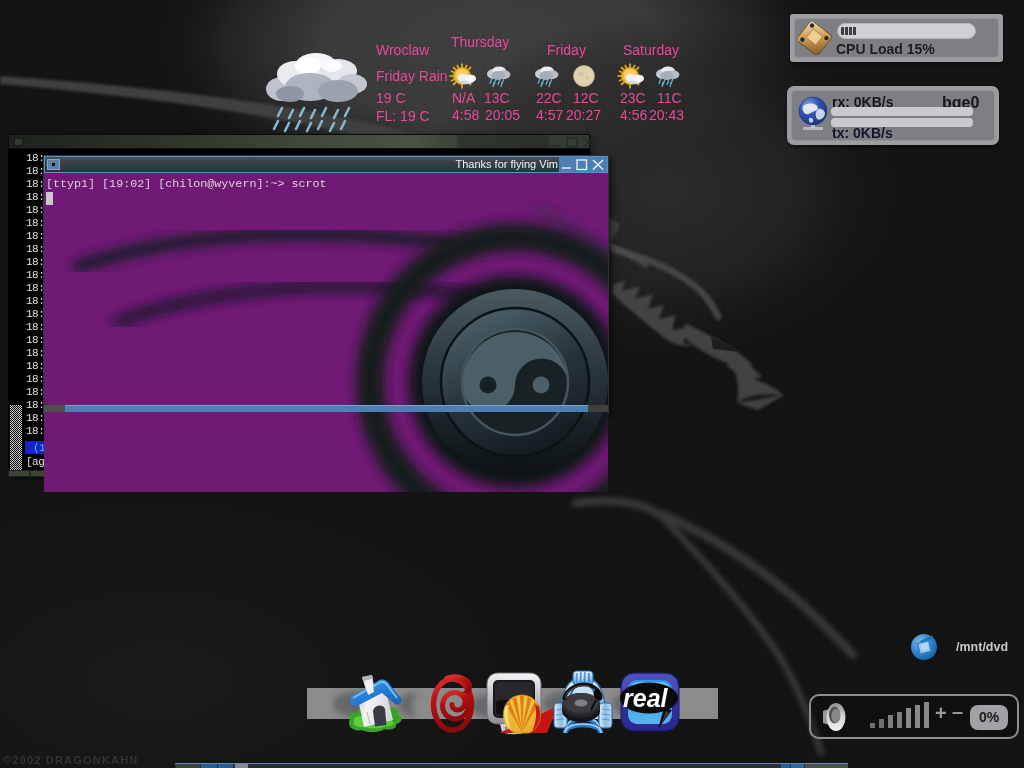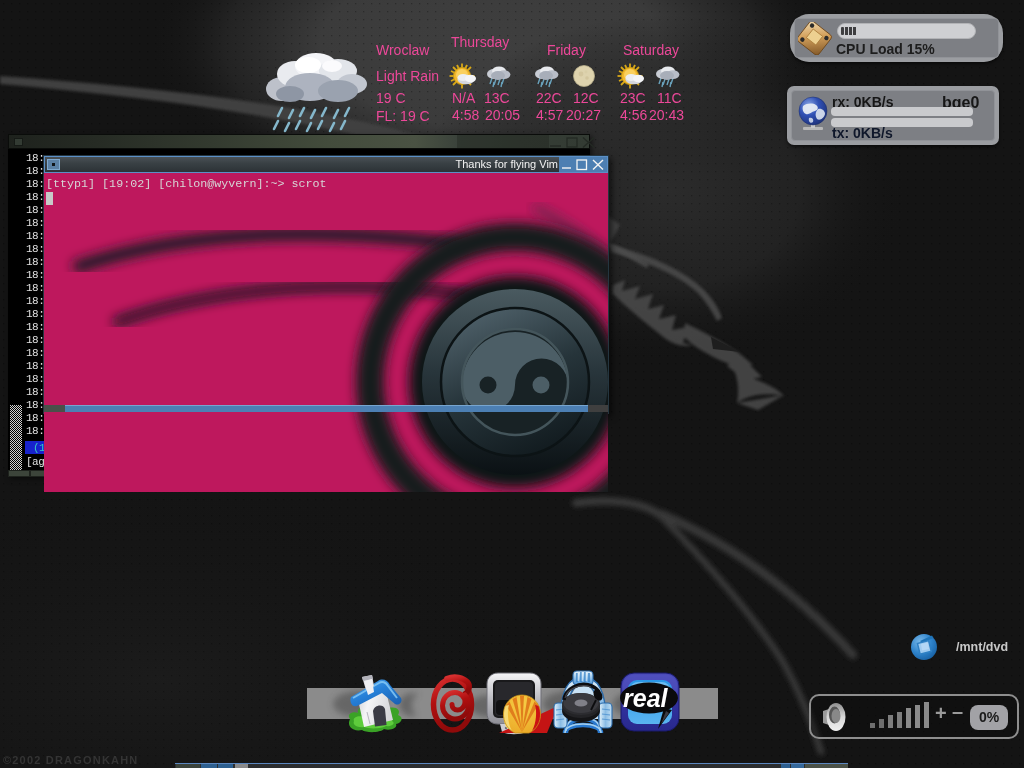--- a/index.html
+++ b/index.html
@@ -96,21 +96,21 @@
       <ellipse cx="76" cy="49" rx="20" ry="11" fill="#9aa2af"></ellipse>
       <ellipse cx="28" cy="52" rx="14" ry="8" fill="#8e96a4"></ellipse>
       <ellipse cx="46" cy="23" rx="13" ry="8" fill="#ffffff"></ellipse>
       <ellipse cx="70" cy="24" rx="10" ry="6" fill="#fbfbfd"></ellipse>
     </g>
   </svg>
   <div class="abs wtxt" style="left:376px;top:42px">Wroclaw</div>
   <div class="abs wtxt" style="left:451px;top:34px">Thursday</div>
   <div class="abs wtxt" style="left:547px;top:42px">Friday</div>
   <div class="abs wtxt" style="left:623px;top:42px">Saturday</div>
-  <div class="abs wtxt" style="left:376px;top:68px">Light Rain</div>
+  <div class="abs wtxt" style="left:376px;top:68px">Friday Rain</div>
   <div class="abs wtxt" style="left:376px;top:90px">19 C</div>
   <div class="abs wtxt" style="left:376px;top:108px">FL: 19 C</div>
   <div class="abs wtxt" style="left:452px;top:90px">N/A</div>
   <div class="abs wtxt" style="left:484px;top:90px">13C</div>
   <div class="abs wtxt" style="left:536px;top:90px">22C</div>
   <div class="abs wtxt" style="left:573px;top:90px">12C</div>
   <div class="abs wtxt" style="left:620px;top:90px">23C</div>
   <div class="abs wtxt" style="left:657px;top:90px">11C</div>
   <div class="abs wtxt" style="left:452px;top:107px">4:58</div>
   <div class="abs wtxt" style="left:485px;top:107px">20:05</div>
@@ -169,21 +169,21 @@
     <circle cx="12" cy="12" r="10.5" fill="none" stroke="#b9ae8a" stroke-width="0.8"></circle>
   </svg>
   <svg class="abs" style="left:617px;top:63px" width="27" height="27" viewBox="0 0 27 27">
       <use href="#suncloud"></use>
     </svg>
   <svg class="abs" style="left:655px;top:65px" width="25" height="23" viewBox="0 0 25 23">
       <use href="#raincloud"></use>
     </svg>
 </div>
 
-<div class="abs" style="left:790px;top:14px;width:213px;height:48px;background:#9b9da1;border-radius:19px;z-index:3;box-shadow:0 2px 3px rgba(0,0,0,0.5)">
+<div class="abs" style="left:790px;top:14px;width:213px;height:48px;background:#9b9da1;border-radius:3px;z-index:3;box-shadow:0 2px 3px rgba(0,0,0,0.5)">
   <div class="abs" style="left:4px;top:4px;right:4px;bottom:4px;background:#7d7f84;border-radius:4px;border:1px solid #919398"></div>
   <svg class="abs" style="left:8px;top:8px" width="34" height="33" viewBox="0 0 34 33">
     <defs>
         <linearGradient id="chipg" x1="0" y1="0" x2="1" y2="1">
       <stop offset="0" stop-color="#f0dcb2"></stop>
           <stop offset="0.45" stop-color="#d3a05c"></stop>
           <stop offset="1" stop-color="#7e5526"></stop>
     </linearGradient>
       </defs>
     <g transform="rotate(38 17 16)">
@@ -294,21 +294,21 @@
     <div class="abs" style="right:49px;top:1px;color:#f2f2f2;font-size:11px;">Thanks for flying Vim</div>
     <div class="abs" style="right:0;top:0;width:48px;height:15px;background:#4d7fb2">
       <svg width="48" height="15">
         <line x1="3" y1="11" x2="12" y2="11" stroke="#f4f4f4" stroke-width="1.4"></line>
         <rect x="18" y="3" width="9.5" height="9.5" fill="none" stroke="#f4f4f4" stroke-width="1.3"></rect>
         <path d="M34,3 L44,12.5 M44,3 L34,12.5" stroke="#f4f4f4" stroke-width="1.4"></path>
       </svg>
     </div>
   </div>
 
-  <div class="abs" style="left:0;top:17px;width:564px;height:319px;overflow:hidden;background:#be185d">
+  <div class="abs" style="left:0;top:17px;width:564px;height:319px;overflow:hidden;background:#701a75">
     <svg class="abs" style="left:0;top:0" width="564" height="319" viewBox="0 0 564 319">
       <defs>
         <linearGradient id="bezel" x1="0" y1="0" x2="0" y2="1">
           <stop offset="0" stop-color="#4a5a60"></stop>
             <stop offset="0.45" stop-color="#28353b"></stop>
             <stop offset="1" stop-color="#0b1114"></stop>
         </linearGradient>
         <linearGradient id="face" x1="0.25" y1="0" x2="0.7" y2="1">
           <stop offset="0" stop-color="#4f616a"></stop>
             <stop offset="0.5" stop-color="#26343a"></stop>

